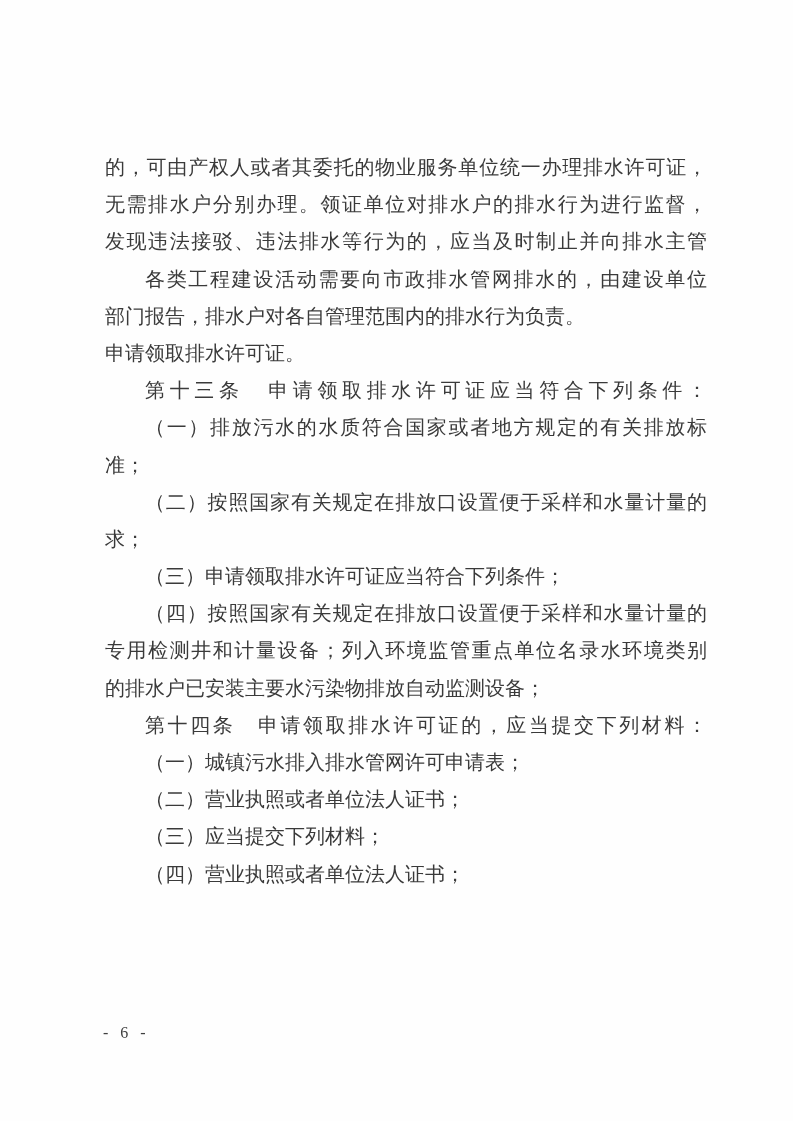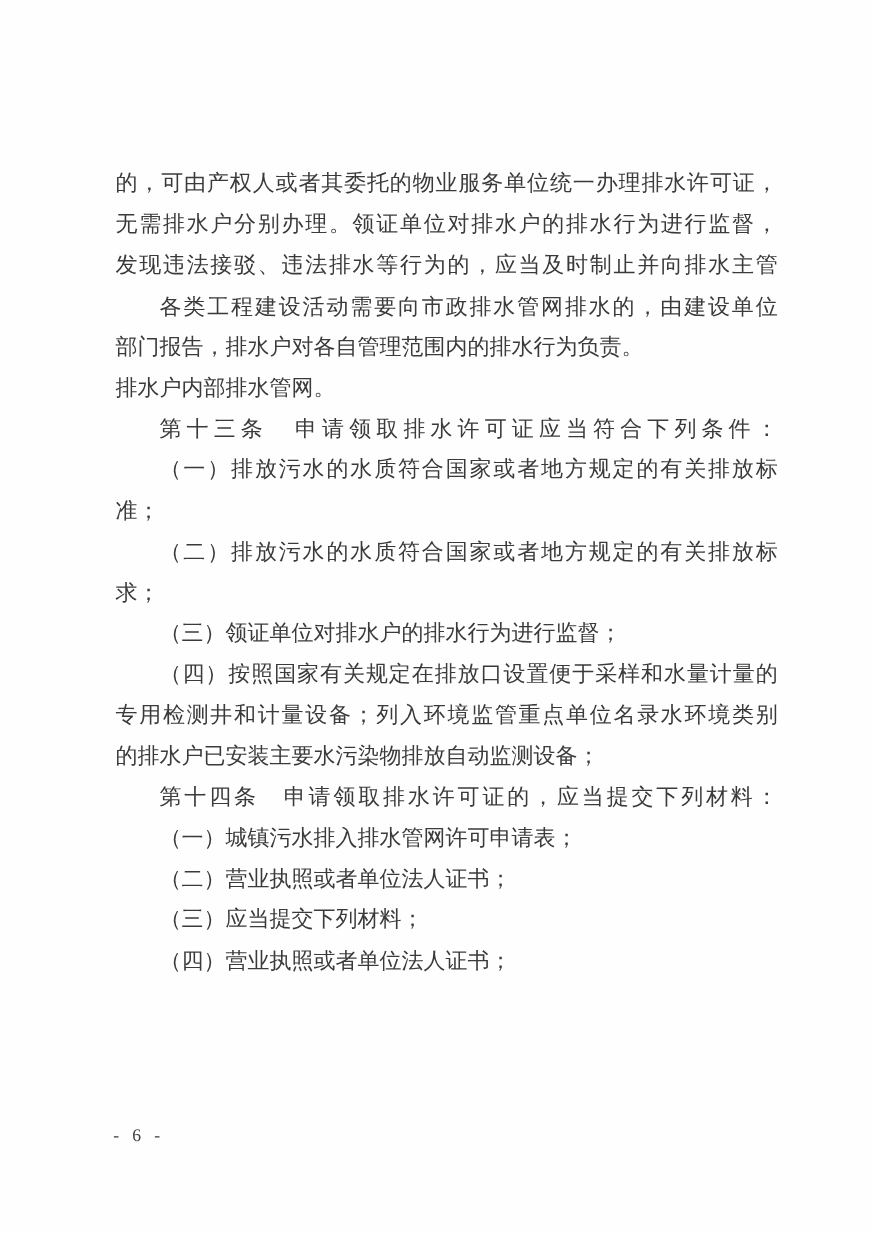--- a/index.html
+++ b/index.html
@@ -59,27 +59,27 @@
 <body>
 
 <div class="page">
 
   <div class="text-block">
     <p class="line full">的，可由产权人或者其委托的物业服务单位统一办理排水许可证，</p>
     <p class="line full">无需排水户分别办理。领证单位对排水户的排水行为进行监督，</p>
     <p class="line full">发现违法接驳、违法排水等行为的，应当及时制止并向排水主管</p>
     <p class="line indent full">各类工程建设活动需要向市政排水管网排水的，由建设单位</p>
     <p class="line">部门报告，排水户对各自管理范围内的排水行为负责。</p>
-    <p class="line">排水户内部排水管网。</p>
+    <p class="line">申请领取排水许可证。</p>
     <p class="line indent full">第十三条　申请领取排水许可证应当符合下列条件：</p>
     <p class="line indent full">（一）排放污水的水质符合国家或者地方规定的有关排放标</p>
     <p class="line">准；</p>
-    <p class="line indent full">（二）排放污水的水质符合国家或者地方规定的有关排放标</p>
+    <p class="line indent full">（二）按照国家有关规定在排放口设置便于采样和水量计量的</p>
     <p class="line">求；</p>
-    <p class="line indent">（三）领证单位对排水户的排水行为进行监督；</p>
+    <p class="line indent">（三）申请领取排水许可证应当符合下列条件；</p>
     <p class="line indent full">（四）按照国家有关规定在排放口设置便于采样和水量计量的</p>
     <p class="line full">专用检测井和计量设备；列入环境监管重点单位名录水环境类别</p>
     <p class="line">的排水户已安装主要水污染物排放自动监测设备；</p>
     <p class="line indent full">第十四条　申请领取排水许可证的，应当提交下列材料：</p>
     <p class="line indent">（一）城镇污水排入排水管网许可申请表；</p>
     <p class="line indent">（二）营业执照或者单位法人证书；</p>
     <p class="line indent">（三）应当提交下列材料；</p>
     <p class="line indent">（四）营业执照或者单位法人证书；</p>
   </div>
 

